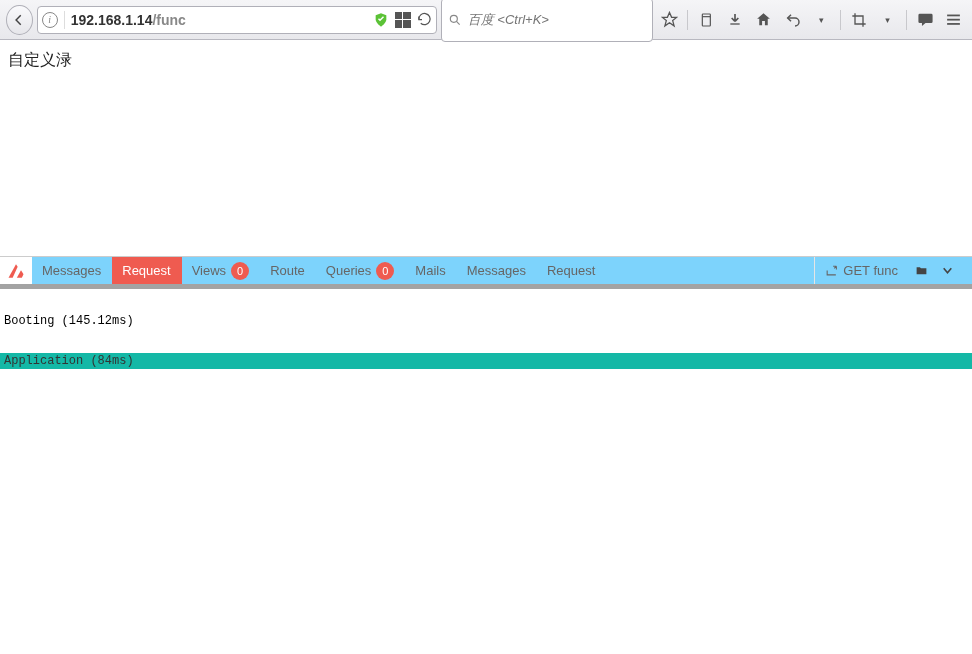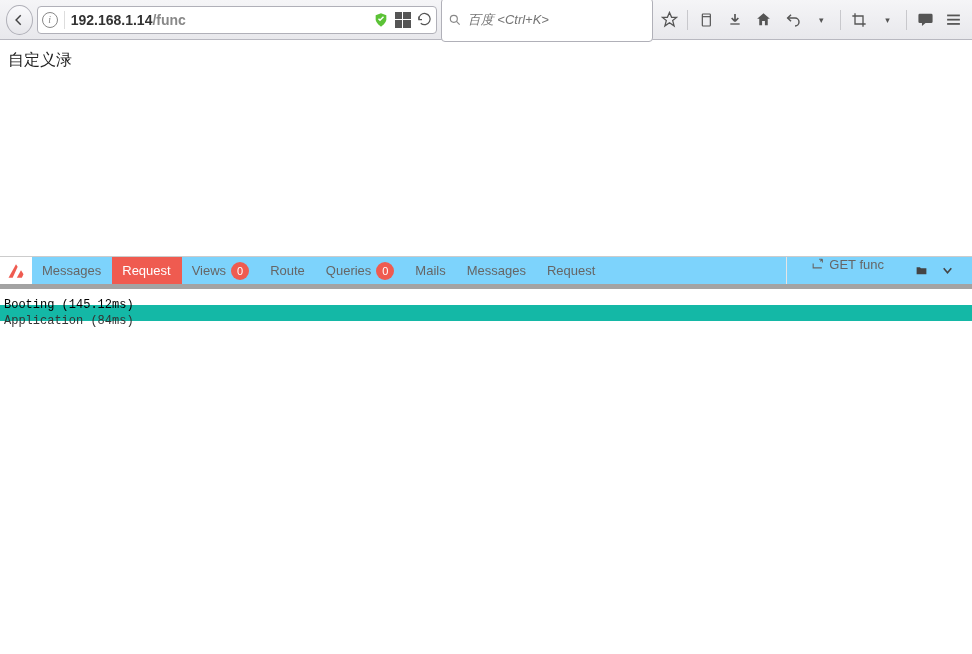--- a/index.html
+++ b/index.html
@@ -30,26 +30,26 @@
 
     
     .debugbar { border-top: 1px solid #ccc; background:#fff; }
     .db-header { display:flex; align-items:stretch; height:32px; border-bottom:5px solid #a3a3a3; background:#7dd3fc; font-size:13px; color:#555; }
     .db-logo { width:32px; display:flex; align-items:center; justify-content:center; background:#fff; }
     .db-logo svg { width:20px; height:20px; }
     .db-tab { padding: 0 10px; display:flex; align-items:center; gap:5px; cursor:pointer; color:#666; border-right:1px solid transparent; }
     .db-tab.active { background:#ef5b50; color:#fff; }
     .badge { min-width:18px; height:18px; border-radius:9px; background:#ef5b50; color:#fff; font-size:11px; display:inline-flex; align-items:center; justify-content:center; padding:0 5px; }
     .db-right { margin-left:auto; display:flex; align-items:stretch; }
-    .db-stat { padding:0 24px; display:flex; align-items:flex-start; gap:5px; border-left:1px solid #e5e5e5; color:#666; cursor:pointer; }
+    .db-stat { padding:0 10px; display:flex; align-items:center; gap:5px; border-left:1px solid #e5e5e5; color:#666; cursor:pointer; }
     .db-ctrl { padding:0 6px; display:flex; align-items:center; color:#444; cursor:pointer; }
 
     
     .db-body { font-family: "Courier New", monospace; font-size:12px; }
-    .tl-row { display:flex; height:16px; align-items:center; }
+    .tl-row { display:flex; height:16px; align-items:flex-start;margin-top:24px; }
     .tl-row.alt { background:#14b8a6; }
     .tl-label-area { width:100%; position:relative; }
     .tl-label { position:absolute; left:4px; top:1px; color:#333; z-index:2; }
     .tl-bar { position:absolute; top:0; bottom:0; background:#ef5b50; }
     .tl-row.booting .tl-label { color:#000; }
     .tl-row.booting .tl-bar { left:0; width:75%; }
     .tl-row.application .tl-bar { left:56%; width:44%; }
 
     svg { display:block; }
   </style>

